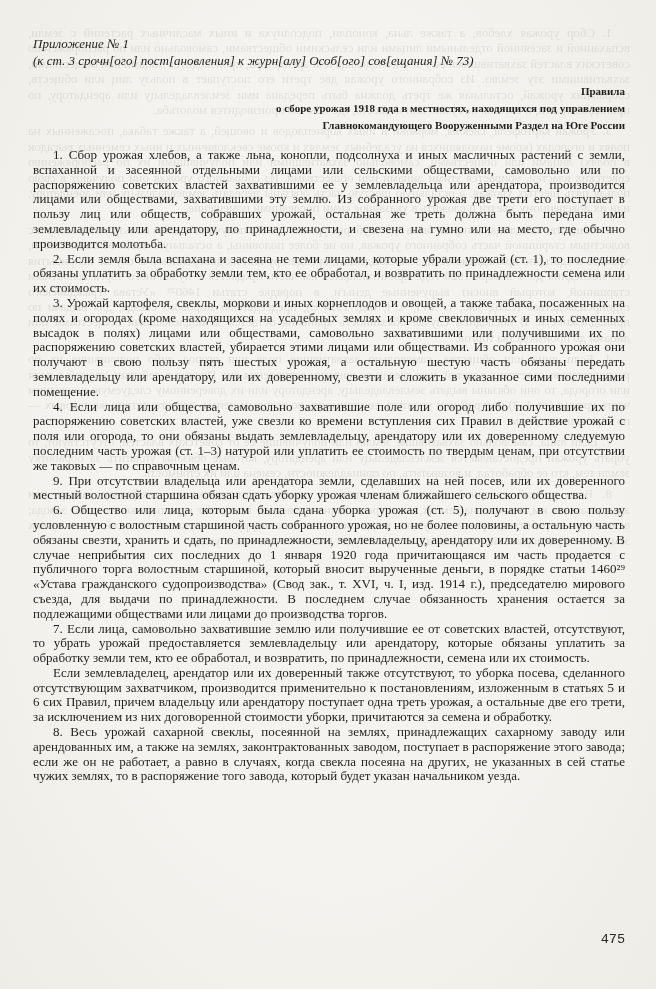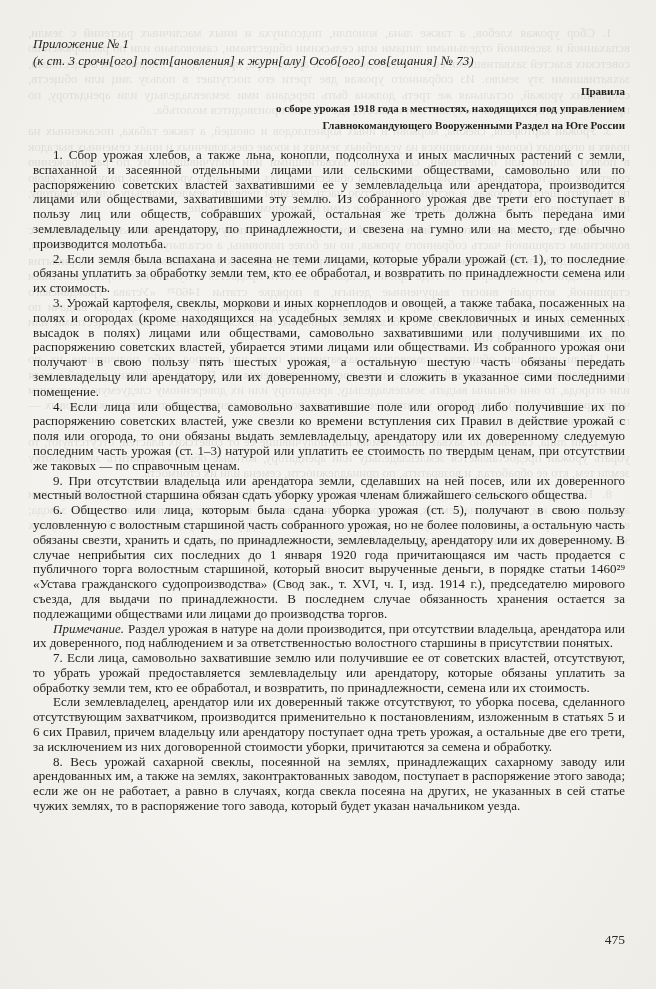--- a/index.html
+++ b/index.html
@@ -51,20 +51,21 @@
     text-align: justify;
   }
   .body-text p { margin: 0; text-indent: 20px; }
   .note-label { font-style: italic; margin-right: 4px; }
 
   .page-number {
     position: absolute;
     right: 31px; top: 932px;
     font-size: 13.5px;
     color: #2a2925;
+    font-family: Liberation Mono, monospace;
   }
 </style>
 </head>
 <body>
 
 <div class="page">
 
   <div class="ghost" aria-hidden="true">
     <p>1. Сбор урожая хлебов, а также льна, конопли, подсолнуха и иных масличных растений с земли, вспаханной и засеянной отдельными лицами или сельскими обществами, самовольно или по распоряжению советских властей захватившими ее у землевладельца или арендатора, производится лицами или обществами, захватившими эту землю. Из собранного урожая две трети его поступает в пользу лиц или обществ, собравших урожай, остальная же треть должна быть передана ими землевладельцу или арендатору, по принадлежности, и свезена на гумно или на место, где обычно производится молотьба.</p>
     <p>3. Урожай картофеля, свеклы, моркови и иных корнеплодов и овощей, а также табака, посаженных на полях и огородах (кроме находящихся на усадебных землях и кроме свекловичных и иных семенных высадок в полях) лицами или обществами, самовольно захватившими или получившими их по распоряжению советских властей, убирается этими лицами или обществами. Из собранного урожая они получают в свою пользу пять шестых урожая, а остальную шестую часть обязаны передать землевладельцу или арендатору, или их доверенному, свезти и сложить в указанное сими последними помещение.</p>
@@ -87,23 +88,20 @@
       <div>Главнокомандующего Вооруженными Раздел на Юге России</div>
     </div>
 
     <div class="body-text">
       <p>1. Сбор урожая хлебов, а также льна, конопли, подсолнуха и иных масличных растений с земли, вспаханной и засеянной отдельными лицами или сельскими обществами, самовольно или по распоряжению советских властей захватившими ее у землевладельца или арендатора, производится лицами или обществами, захватившими эту землю. Из собранного урожая две трети его поступает в пользу лиц или обществ, собравших урожай, остальная же треть должна быть передана ими землевладельцу или арендатору, по принадлежности, и свезена на гумно или на место, где обычно производится молотьба.</p>
       <p>2. Если земля была вспахана и засеяна не теми лицами, которые убрали урожай (ст. 1), то последние обязаны уплатить за обработку земли тем, кто ее обработал, и возвратить по принадлежности семена или их стоимость.</p>
       <p>3. Урожай картофеля, свеклы, моркови и иных корнеплодов и овощей, а также табака, посаженных на полях и огородах (кроме находящихся на усадебных землях и кроме свекловичных и иных семенных высадок в полях) лицами или обществами, самовольно захватившими или получившими их по распоряжению советских властей, убирается этими лицами или обществами. Из собранного урожая они получают в свою пользу пять шестых урожая, а остальную шестую часть обязаны передать землевладельцу или арендатору, или их доверенному, свезти и сложить в указанное сими последними помещение.</p>
       <p>4. Если лица или общества, самовольно захватившие поле или огород либо получившие их по распоряжению советских властей, уже свезли ко времени вступления сих Правил в действие урожай с поля или огорода, то они обязаны выдать землевладельцу, арендатору или их доверенному следуемую последним часть урожая (ст. 1–3) натурой или уплатить ее стоимость по твердым ценам, при отсутствии же таковых — по справочным ценам.</p>
       <p>9. При отсутствии владельца или арендатора земли, сделавших на ней посев, или их доверенного местный волостной старшина обязан сдать уборку урожая членам ближайшего сельского общества.</p>
       <p>6. Общество или лица, которым была сдана уборка урожая (ст. 5), получают в свою пользу условленную с волостным старшиной часть собранного урожая, но не более половины, а остальную часть обязаны свезти, хранить и сдать, по принадлежности, землевладельцу, арендатору или их доверенному. В случае неприбытия сих последних до 1 января 1920 года причитающаяся им часть продается с публичного торга волостным старшиной, который вносит вырученные деньги, в порядке статьи 1460²⁹ «Устава гражданского судопроизводства» (Свод зак., т. XVI, ч. I, изд. 1914 г.), председателю мирового съезда, для выдачи по принадлежности. В последнем случае обязанность хранения остается за подлежащими обществами или лицами до производства торгов.</p>
-      <p>
-        <span class="note-label">Примечание.</span><span>Раздел урожая в натуре на доли производится, при отсутствии владельца, арендатора или их доверенного, под наблюдением и за ответственностью волостного старшины в присутствии понятых.</span>
-      </p>
       <p>7. Если лица, самовольно захватившие землю или получившие ее от советских властей, отсутствуют, то убрать урожай предоставляется землевладельцу или арендатору, которые обязаны уплатить за обработку земли тем, кто ее обработал, и возвратить, по принадлежности, семена или их стоимость.</p>
       <p>Если землевладелец, арендатор или их доверенный также отсутствуют, то уборка посева, сделанного отсутствующим захватчиком, производится применительно к постановлениям, изложенным в статьях 5 и 6 сих Правил, причем владельцу или арендатору поступает одна треть урожая, а остальные две его трети, за исключением из них договоренной стоимости уборки, причитаются за семена и обработку.</p>
       <p>8. Весь урожай сахарной свеклы, посеянной на землях, принадлежащих сахарному заводу или арендованных им, а также на землях, законтрактованных заводом, поступает в распоряжение этого завода; если же он не работает, а равно в случаях, когда свекла посеяна на других, не указанных в сей статье чужих землях, то в распоряжение того завода, который будет указан начальником уезда.</p>
     </div>
 
   </div>
 
   <div class="page-number">475</div>
 
 </div>

